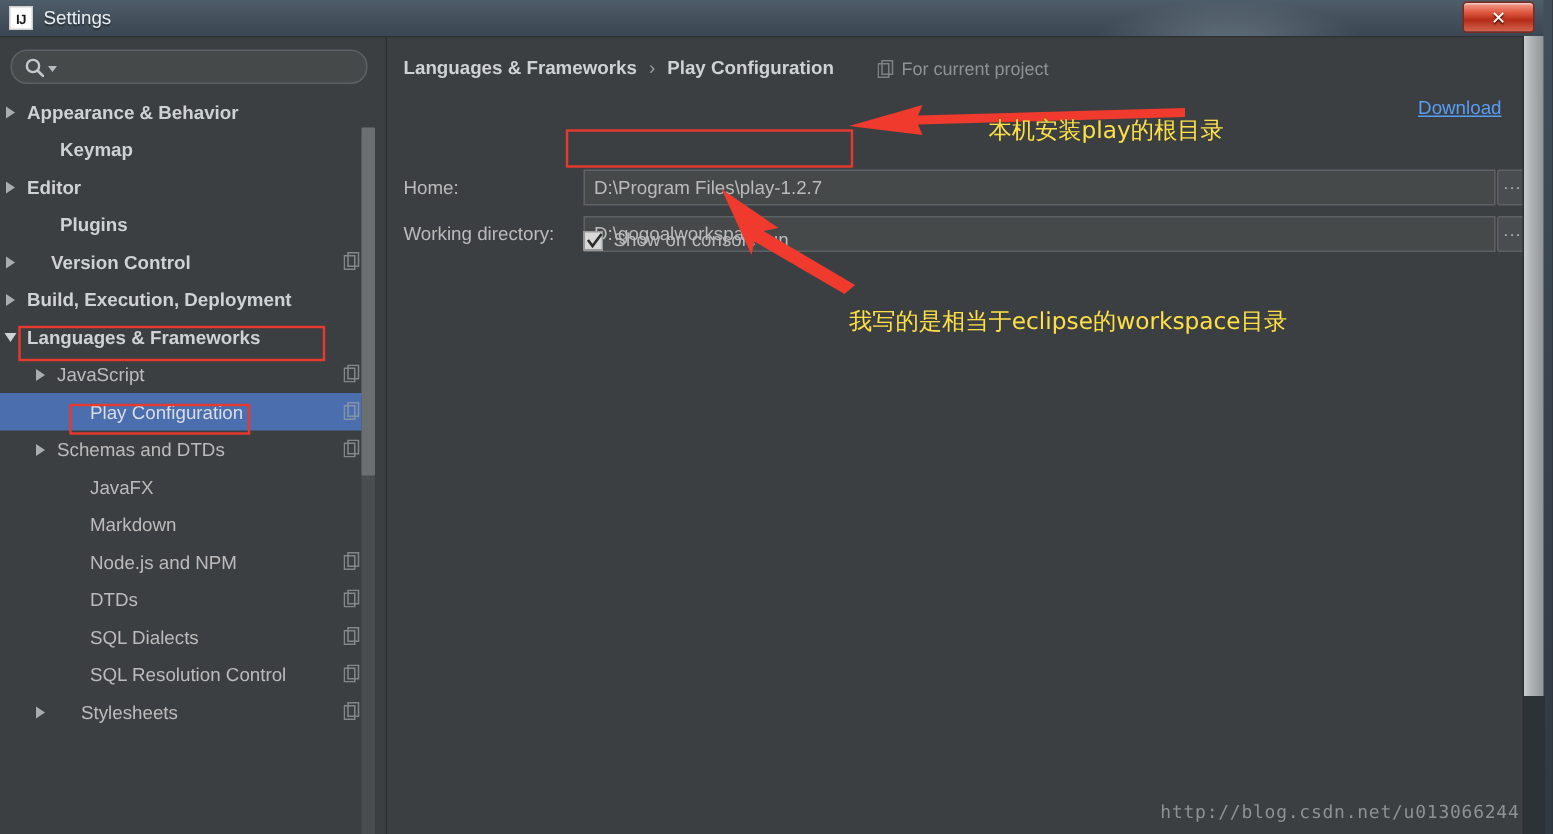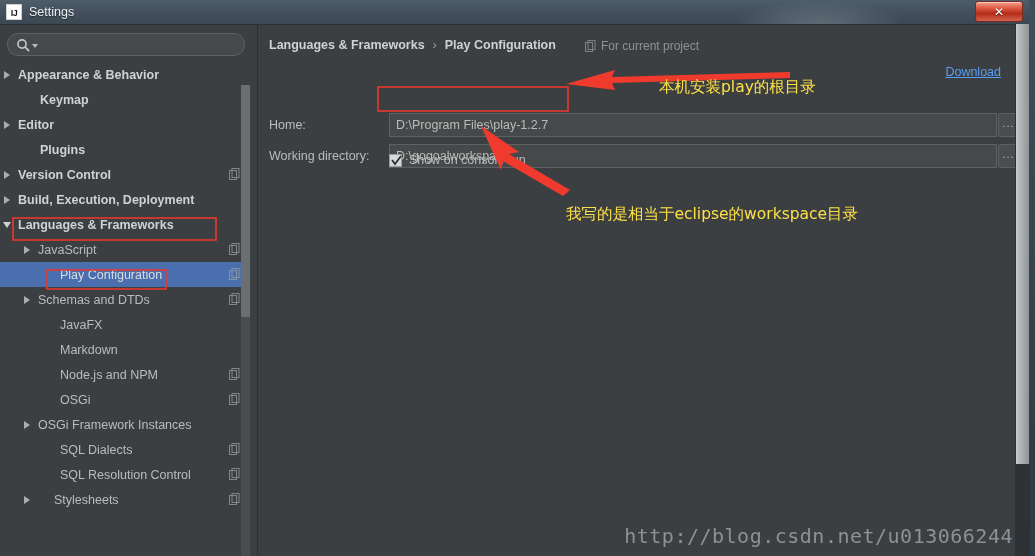--- a/index.html
+++ b/index.html
@@ -212,21 +212,21 @@
     border-left: 1px solid #2e3133;
   }
   #right-scroll-dark {
     position: absolute; left: 0; bottom: 0; width: 14px; height: 92px;
     background: #2d3237;
   }
 
   
   #watermark {
     position: absolute; right: 22px; bottom: 8px;
-    color: #8c9196; font-size: 20px;
+    color: #8c9196; font-size: 12px;
     font-family: "DejaVu Sans Mono", "Liberation Mono", monospace;
     letter-spacing: 0.5px;
   }
 </style>
 </head>
 <body>
 
 <div id="desktop"></div>
 
 <div id="window">
@@ -273,21 +273,21 @@
             <span class="tree-label" style="margin-left: 4px; text-align: right;">Editor</span>
           </div>
           <div class="tree-row bold">
             <span class="twisty" style="margin-left: 22px;"></span>
             <span class="tree-label" style="margin-left: 4px;">Plugins</span>
           </div>
           <div class="tree-row bold">
             <span class="twisty right" style="margin-left: 0px;">
               <i></i>
             </span>
-            <span class="tree-label" style="margin-left: 4px;">Version Control</span>
+            <span class="tree-label" style="margin-left: 20px;">Version Control</span>
             <span class="copy-badge">
               <svg width="11" height="12" viewBox="0 0 11 12">
                 <rect x="0.5" y="2.5" width="7" height="9" fill="none" stroke="#9aa0a5"></rect>
                 <rect x="3.0" y="0.5" width="7" height="9" fill="none" stroke="#9aa0a5"></rect>
               </svg>
             </span>
           </div>
           <div class="tree-row bold">
             <span class="twisty right" style="margin-left: 0px;">
               <i></i>
@@ -347,33 +347,27 @@
             <span class="tree-label" style="margin-left: 4px;">Node.js and NPM</span>
             <span class="copy-badge">
               <svg width="11" height="12" viewBox="0 0 11 12">
                 <rect x="0.5" y="2.5" width="7" height="9" fill="none" stroke="#9aa0a5"></rect>
                 <rect x="3.0" y="0.5" width="7" height="9" fill="none" stroke="#9aa0a5"></rect>
               </svg>
             </span>
           </div>
           <div class="tree-row">
             <span class="twisty" style="margin-left: 42px;"></span>
-            <span class="tree-label" style="margin-left: 4px;">OSGi</span>
-            <span class="copy-badge">
-              <svg width="11" height="12" viewBox="0 0 11 12">
-                <rect x="0.5" y="2.5" width="7" height="9" fill="none" stroke="#9aa0a5"></rect>
-                <rect x="3.0" y="0.5" width="7" height="9" fill="none" stroke="#9aa0a5"></rect>
-              </svg>
-            </span>
-          </div>
-          <div class="tree-row">
-            <span class="twisty right" style="margin-left: 20px;">
-              <i></i>
-            </span>
-            <span class="tree-label" style="margin-left: 4px;">OSGi Framework Instances</span>
+            <span class="tree-label" style="margin-left: 4px;">DTDs</span>
+            <span class="copy-badge">
+              <svg width="11" height="12" viewBox="0 0 11 12">
+                <rect x="0.5" y="2.5" width="7" height="9" fill="none" stroke="#9aa0a5"></rect>
+                <rect x="3.0" y="0.5" width="7" height="9" fill="none" stroke="#9aa0a5"></rect>
+              </svg>
+            </span>
           </div>
           <div class="tree-row">
             <span class="twisty" style="margin-left: 42px;"></span>
             <span class="tree-label" style="margin-left: 4px;">SQL Dialects</span>
             <span class="copy-badge">
               <svg width="11" height="12" viewBox="0 0 11 12">
                 <rect x="0.5" y="2.5" width="7" height="9" fill="none" stroke="#9aa0a5"></rect>
                 <rect x="3.0" y="0.5" width="7" height="9" fill="none" stroke="#9aa0a5"></rect>
               </svg>
             </span>

